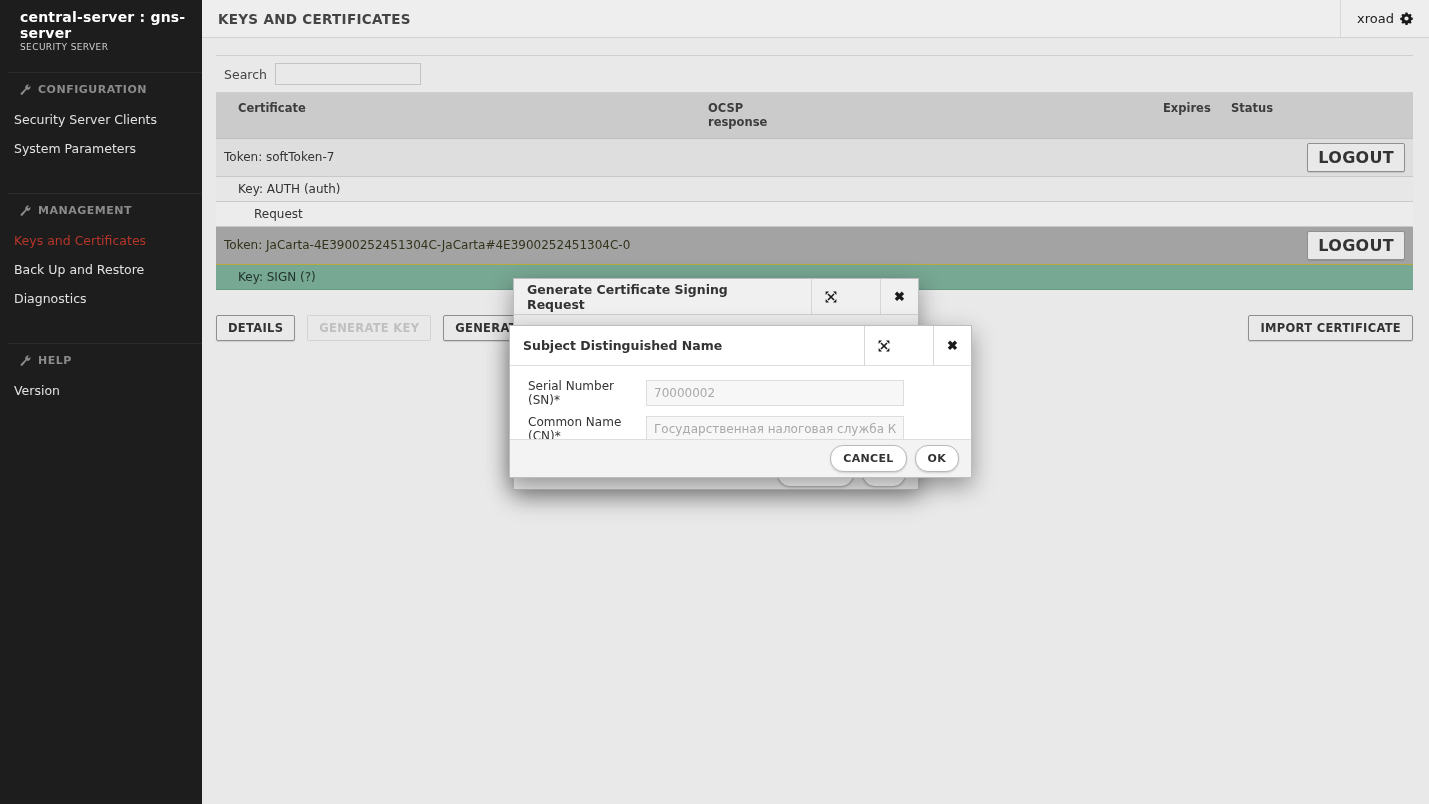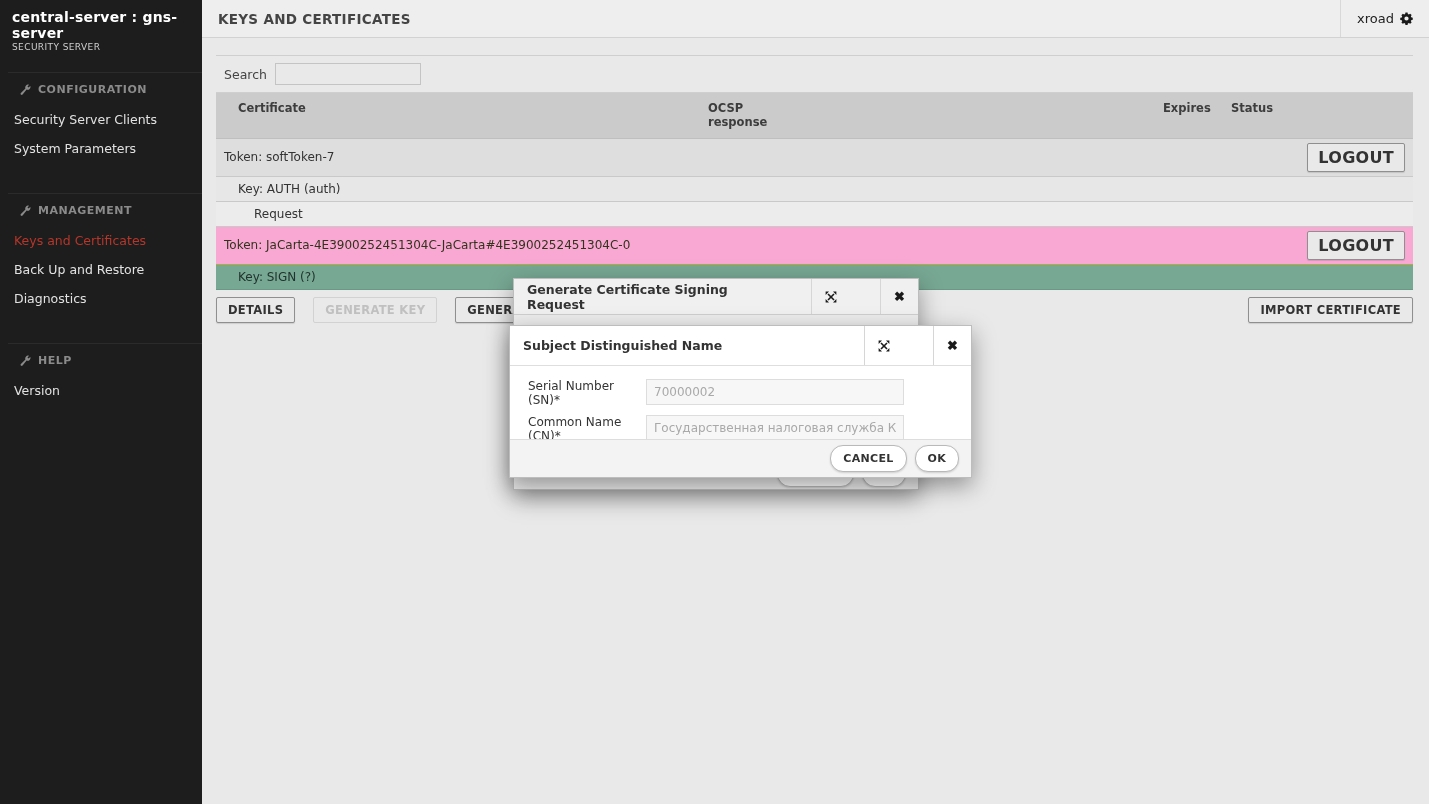--- a/index.html
+++ b/index.html
@@ -4,21 +4,21 @@
 <style>
   * { margin:0; padding:0; box-sizing:border-box; }
   html,body { width:1429px; height:804px; overflow:hidden; }
   body { font-family:"DejaVu Sans","Liberation Sans",sans-serif; background:#e9e9e9; position:relative; font-size:13px; color:#333; }
 
   
   .app { display:flex; width:100%; height:100%; }
 
   
   .sidebar { width:202px; min-width:202px; background:#1d1d1d; color:#d9d9d9; height:100%; }
-  .sidebar-head { padding:9px 12px 8px 12px; }
+  .sidebar-head { padding:9px 12px 8px 12px;margin-left:8px; }
   .server-name { font-size:14px; font-weight:bold; color:#fff; letter-spacing:.2px; }
   .server-type { font-size:9px; color:#cfcfcf; letter-spacing:.4px; margin-top:1px; }
   .side-section-title { display:flex; align-items:center; gap:7px; padding:10px 12px 9px 12px; margin-top:12px;
       font-size:11px; font-weight:bold; color:#8b8b8b; letter-spacing:.5px; border-top:1px solid #2b2b2b;margin-left:8px; }
   .side-section-title .icon svg { display:block; }
   .side-item { padding:7px 12px 7px 14px; font-size:12.5px; color:#e2e2e2; cursor:pointer; }
   .side-item.active { color:#b7362a; }
 
   
   .main { flex:1; display:flex; flex-direction:column; background:#e9e9e9; }
@@ -35,44 +35,44 @@
 
   .thead { display:grid; grid-template-columns:1fr 455px 68px 72px 110px; background:#cbcbcb; border-bottom:1px solid #bfbfbf; padding:8px 0; }
   .thead .th { font-size:11.5px; font-weight:bold; color:#3d3d3d; line-height:1.25; }
   .th-certificate { padding-left:22px; }
   .th-ocsp { width:52px; }
 
   .trow { display:flex; align-items:center; border-bottom:1px solid #c9c9c9; font-size:12px; color:#333; }
   .row-token { background:#dedede; padding:4px 8px 4px 8px; min-height:29px; }
   .row-key { background:#e7e7e7; padding:5px 8px 5px 22px; min-height:22px; }
   .row-request { background:#ececec; padding:5px 8px 5px 38px; min-height:22px; }
-  .row-token.highlight { background:#f9a8d4; border-bottom:1px solid #b4ab3c; color:#33331c; }
+  .row-token.highlight { background:#a3a3a3; border-bottom:1px solid #b4ab3c; color:#33331c; }
   .row-key.selected { background:#77a894; border-bottom:1px solid #699a86; color:#22332d; }
   .trow .grow { flex:1; }
 
   
   .btn { display:inline-block; background:#e9e9e9; border:1px solid #8f8f8f; border-radius:2px; color:#333;
       font-family:inherit; font-size:11.5px; font-weight:bold; letter-spacing:.3px; padding:5px 11px; cursor:pointer;
       box-shadow:0 1px 1px rgba(0,0,0,.12); }
   .btn:disabled { color:#c0c0c0; border-color:#d2d2d2; box-shadow:none; cursor:default; background:#e9e9e9; }
   .btn-sm { padding:4px 10px; font-size:16px;text-align:center; }
-  .actionbar { display:flex; gap:18px; margin-top:7px; align-items:center; }
+  .actionbar { display:flex; gap:12px; margin-top:25px; align-items:center; }
   .actionbar .spacer { flex:1; }
 
   
   .dialog { position:absolute; background:#ececec; border:1px solid #bdbdbd; box-shadow:0 8px 22px rgba(0,0,0,.38); }
   .dialog-parent { left:513px; top:278px; width:406px; height:212px; z-index:10; }
   .dialog-child  { left:509px; top:325px; width:463px; height:153px; z-index:20; background:#fff; }
 
   .dlg-header { display:flex; align-items:stretch; border-bottom:1px solid #cfcfcf; background:#f0f0f0; height:36px;gap:31px; }
   .dialog-child .dlg-header { background:#fff; border-bottom:1px solid #dedede; height:40px; }
   .dlg-title { flex:1; display:flex; align-items:center; padding-left:13px; font-size:12.5px; font-weight:bold; color:#333; }
   .dlg-iconbtn { width:38px; display:flex; align-items:center; justify-content:center; border-left:1px solid #d6d6d6; cursor:pointer; color:#1a1a1a; background:transparent; border-top:0; border-right:0; border-bottom:0; font-size:13px; font-weight:bold; }
   .dlg-body { padding:13px 12px 6px 18px; }
-  .field-row { display:flex; align-items:flex-start; margin-bottom:8px; }
+  .field-row { display:flex; align-items:center; margin-bottom:8px; }
   .field-label { width:118px; min-width:118px; font-size:12px; color:#333; }
   .field-row input { width:258px; height:26px; border:1px solid #ddd; background:#f7f7f7; color:#a9a9a9; font-size:12px; padding:0 7px; font-family:inherit; white-space:nowrap; overflow:hidden; }
   .dlg-footer { position:absolute; left:0; right:0; bottom:0; height:38px; background:#f3f3f3; border-top:1px solid #ddd; display:flex; align-items:center; justify-content:flex-end; gap:8px; padding:0 12px; }
   .dlg-btn { background:#fff; border:1px solid #b9b9b9; border-radius:13px; font-family:inherit; font-size:11px; font-weight:bold; letter-spacing:.3px; color:#333; padding:6px 12px; cursor:pointer; box-shadow:0 1px 2px rgba(0,0,0,.15); }
   .parent-footer-btns { position:absolute; right:12px; bottom:2px; display:flex; gap:8px; z-index:5; }
 
   .icon svg { display:block; }
 </style>
 </head>
 <body>

